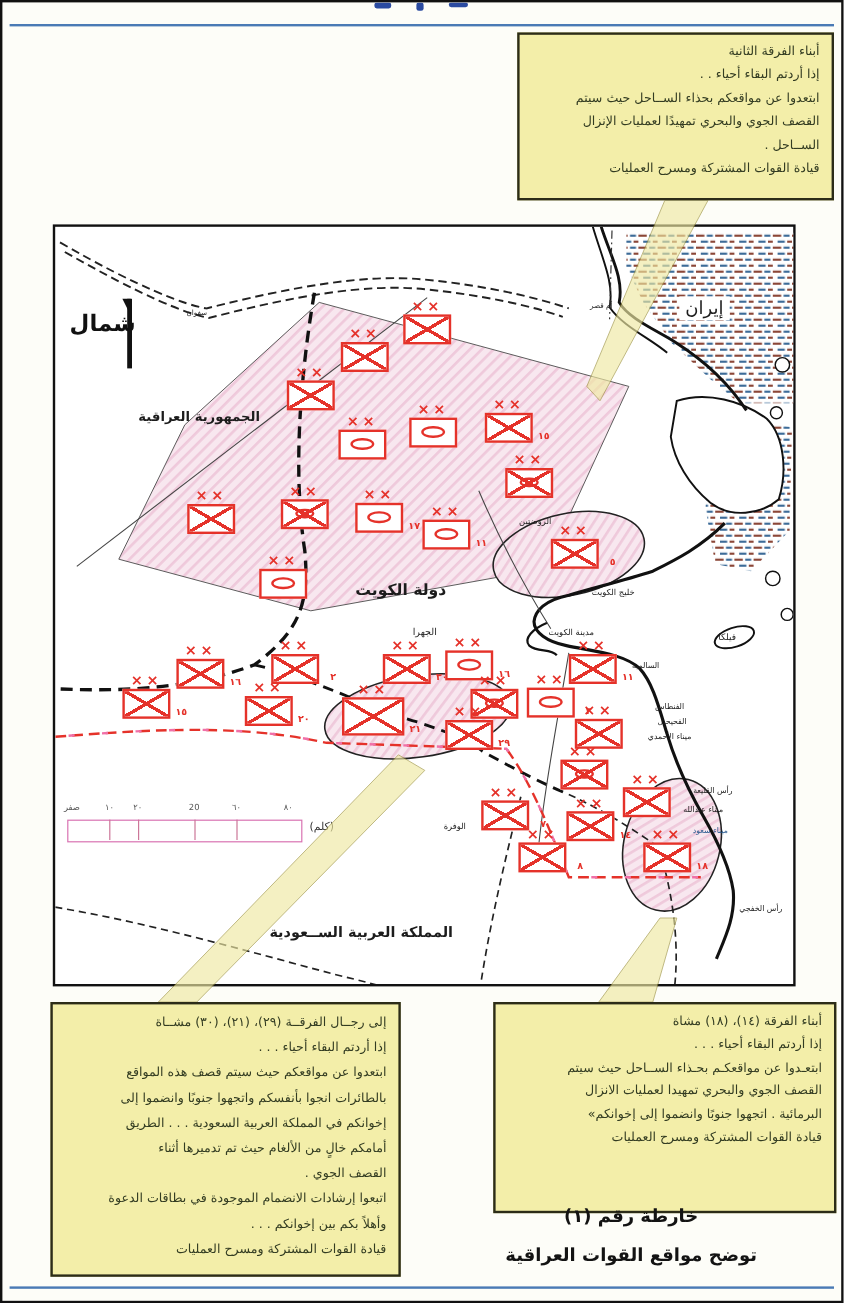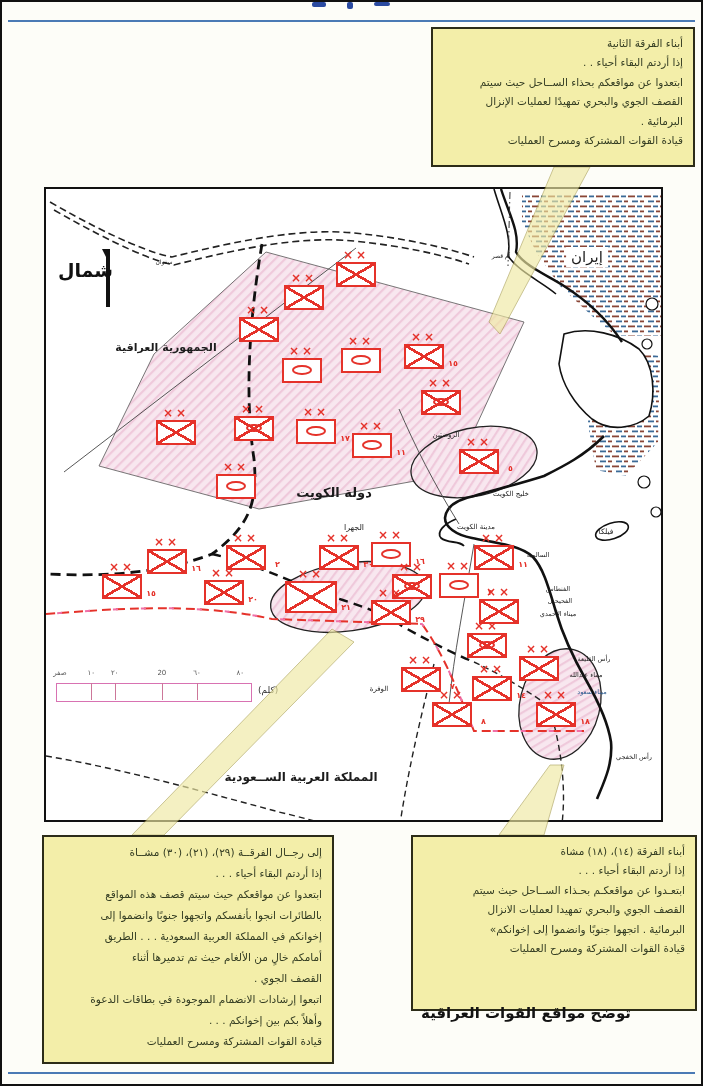--- a/index.html
+++ b/index.html
@@ -299,21 +299,21 @@
     <polygon points="552,165 588,165 498,332 487,320" fill="#efe9a2" stroke="#9a8f3a" stroke-width="0.8"></polygon>
     <polygon points="330,627 352,640 162,833 130,833" fill="#efe9a2" stroke="#9a8f3a" stroke-width="0.8"></polygon>
     <polygon points="548,763 562,763 542,833 497,833" fill="#efe9a2" stroke="#9a8f3a" stroke-width="0.8"></polygon>
   </svg>
 
   <div class="callout co-top">
       <div class="cline">أبناء الفرقة الثانية</div>
       <div class="cline">إذا أردتم البقاء أحياء . .</div>
       <div class="cline">ابتعدوا عن مواقعكم بحذاء الســاحل حيث سيتم</div>
       <div class="cline">القصف الجوي والبحري تمهيدًا لعمليات الإنزال</div>
-      <div class="cline">البرمائية .</div>
+      <div class="cline">الســاحل .</div>
       <div class="cline">قيادة القوات المشتركة ومسرح العمليات</div>
     </div>
   <div class="callout co-bl">
       <div class="cline">إلى رجــال الفرقــة (٢٩)، (٢١)، (٣٠) مشــاة</div>
       <div class="cline">إذا أردتم البقاء أحياء . . .</div>
       <div class="cline">ابتعدوا عن مواقعكم حيث سيتم قصف هذه المواقع</div>
       <div class="cline">بالطائرات انجوا بأنفسكم واتجهوا جنوبًا وانضموا إلى</div>
       <div class="cline">إخوانكم في المملكة العربية السعودية . . . الطريق</div>
       <div class="cline">أمامكم خالٍ من الألغام حيث تم تدميرها أثناء</div>
       <div class="cline">القصف الجوي .</div>
@@ -324,15 +324,16 @@
   <div class="callout co-br">
       <div class="cline">أبناء الفرقة (١٤)، (١٨) مشاة</div>
       <div class="cline">إذا أردتم البقاء أحياء . . .</div>
       <div class="cline">ابتعـدوا عن مواقعكـم بحـذاء الســاحل حيث سيتم</div>
       <div class="cline">القصف الجوي والبحري تمهيدا لعمليات الانزال</div>
       <div class="cline">البرمائية . اتجهوا جنوبًا وانضموا إلى إخوانكم»</div>
       <div class="cline">قيادة القوات المشتركة ومسرح العمليات</div>
     </div>
 
   <div class="caption">
+    <div>خارطة رقم (١)</div>
     <div>توضح مواقع القوات العراقية</div>
   </div>
 </div>
 
 </body></html>

